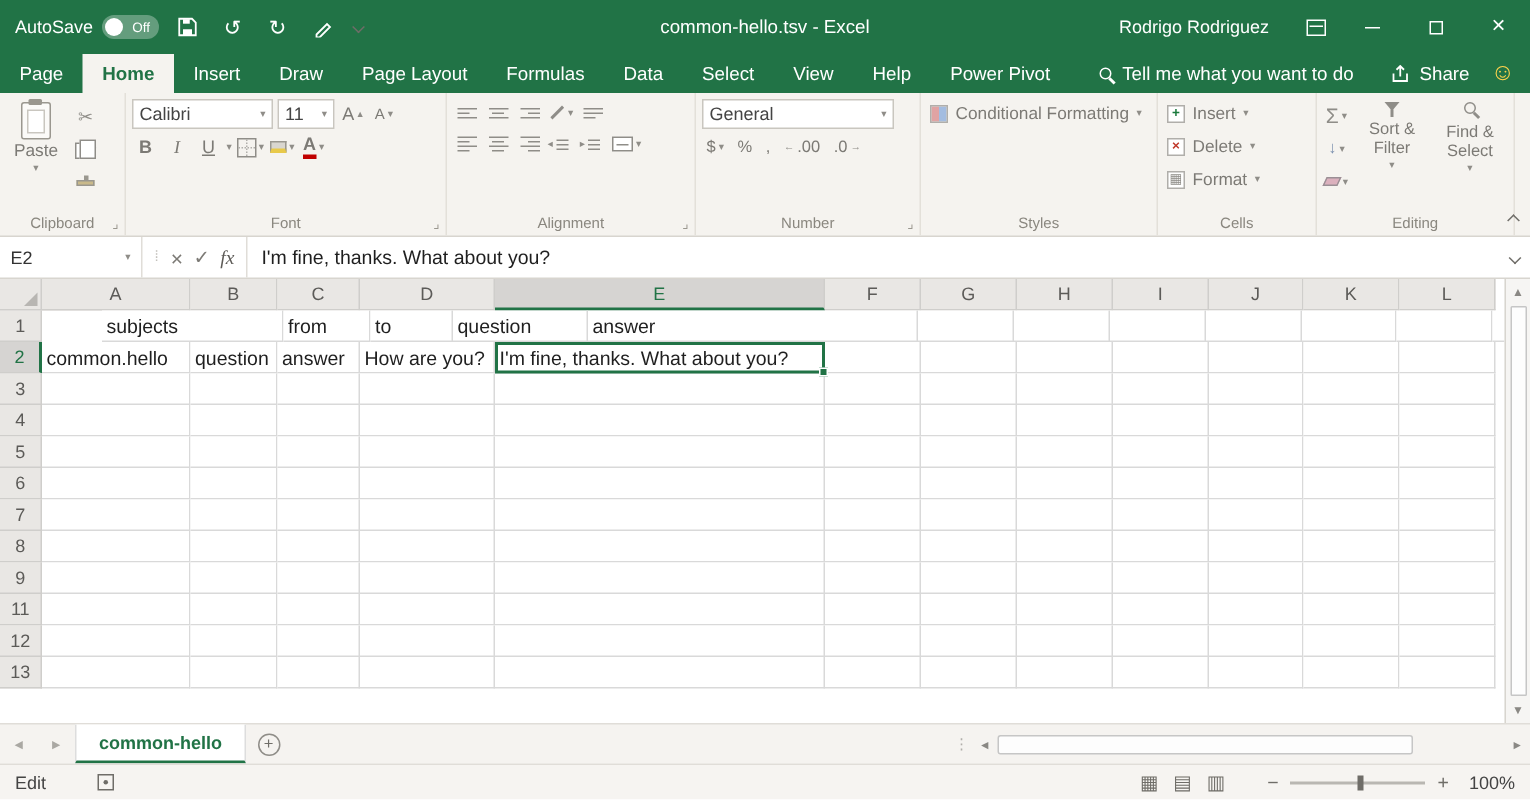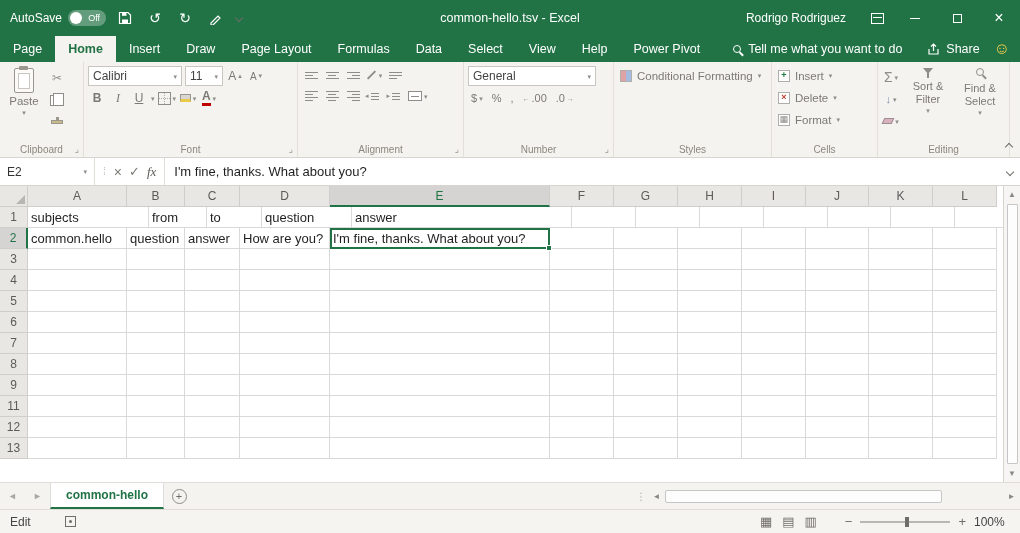--- a/index.html
+++ b/index.html
@@ -154,21 +154,21 @@
   
   .statusbar{flex:0 0 24px;background:#f6f4f1;border-top:1px solid #e0ddd8;display:flex;align-items:center;padding:0 10px;font-size:12px;color:#444}
   .macroicon{width:11px;height:11px;border:1px solid #6f6d68;margin-left:34px;position:relative}
   .macroicon::after{content:'';position:absolute;left:3px;top:3px;width:3px;height:3px;border-radius:50%;background:#6f6d68}
   .sb-right{margin-left:auto;display:flex;align-items:center;gap:10px}
   .viewico{font-size:13px;color:#6f6d68}
   .zoomwrap{display:flex;align-items:center;gap:8px;margin-left:18px}
   .zsym{color:#6f6d68;font-size:13px}
   .ztrack{width:90px;height:2px;background:#b9b7b2;position:relative}
   .zthumb{position:absolute;left:50%;top:-4px;width:4px;height:10px;background:#6f6d68}
-  .zpct{width:36px;}
+  .zpct{width:36px;text-align:right}
 </style>
 </head>
 <body>
 
 <div class="app">
 
   <div class="titlebar">
     <div class="tb-left">
       <div class="autosave">
         <span>AutoSave</span>
@@ -523,21 +523,21 @@
           <div class="gcell chead" style="width: 64px;">F</div>
           <div class="gcell chead" style="width: 64px;">G</div>
           <div class="gcell chead" style="width: 64px;">H</div>
           <div class="gcell chead" style="width: 64px;">I</div>
           <div class="gcell chead" style="width: 63px;">J</div>
           <div class="gcell chead" style="width: 64px;">K</div>
           <div class="gcell chead" style="width: 64px;">L</div>
         </div>
         <div class="grow">
           <div class="gcell rhead">1</div>
-          <div class="gcell cell" style="width: 121px;">subjects</div>
+          <div class="gcell cell" style="width: 121px; margin-left: 40px;">subjects</div>
           <div class="gcell cell" style="width: 58px;">from</div>
           <div class="gcell cell" style="width: 55px;">to</div>
           <div class="gcell cell" style="width: 90px;">question</div>
           <div class="gcell cell" style="width: 220px;">answer</div>
           <div class="gcell cell" style="width: 64px;"></div>
           <div class="gcell cell" style="width: 64px;"></div>
           <div class="gcell cell" style="width: 64px;"></div>
           <div class="gcell cell" style="width: 64px;"></div>
           <div class="gcell cell" style="width: 63px;"></div>
           <div class="gcell cell" style="width: 64px;"></div>

